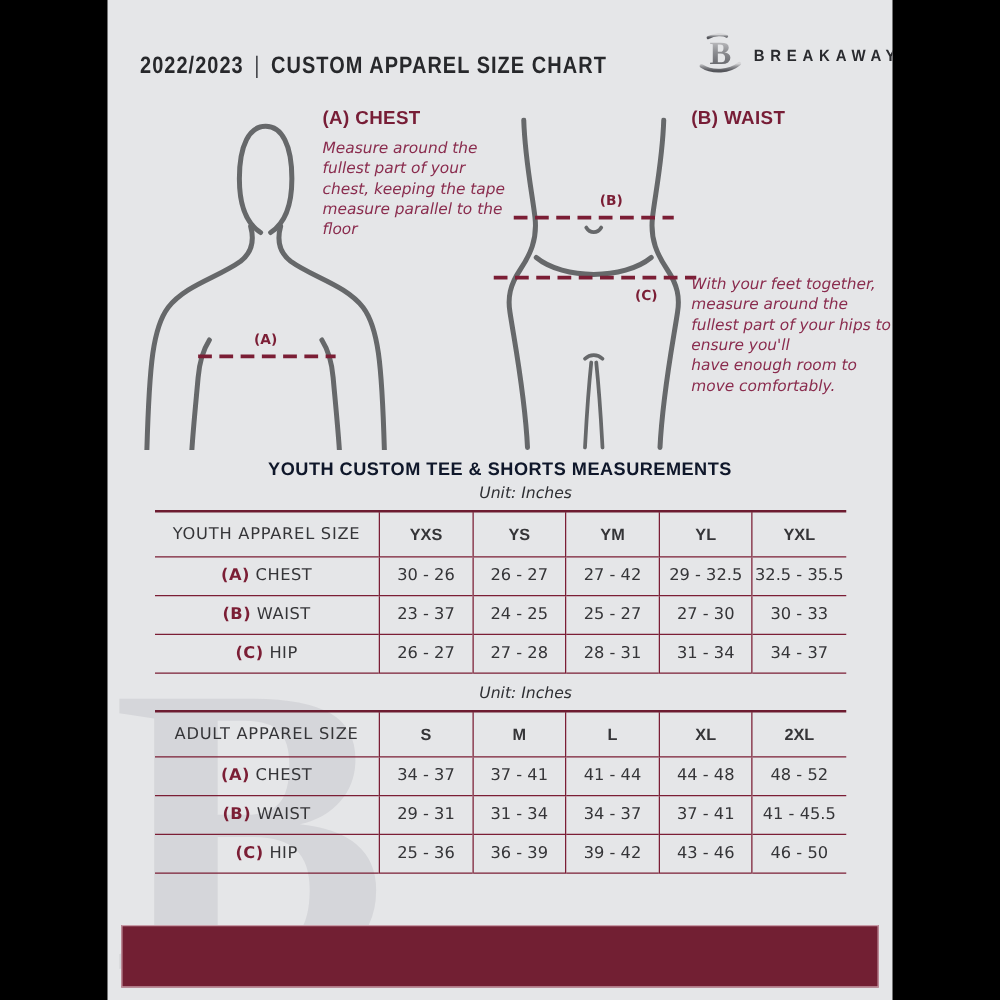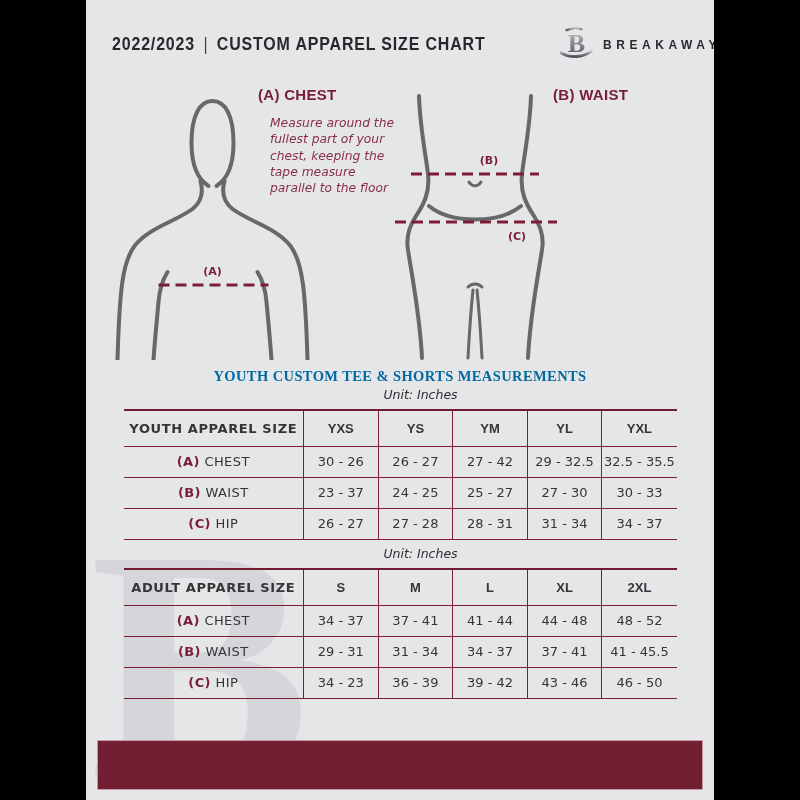--- a/index.html
+++ b/index.html
@@ -8,21 +8,21 @@
     font-family:"DejaVu Sans","Liberation Sans",sans-serif;
     position:relative;
   }
   .page{
     position:absolute;left:86px;top:0;width:628px;height:800px;
     background:#e5e6e8;overflow:hidden;
   }
   
   .doc-header{
     position:absolute;top:24px;left:0;right:0;height:40px;
-    display:flex;align-items:center;justify-content:space-between;
+    display:flex;align-items:flex-end;justify-content:space-between;
     padding:0 26px;box-sizing:border-box;z-index:3;
   }
   .doc-title{
     font-family:"Liberation Sans",sans-serif;
     font-weight:700;font-size:19px;color:#27282b;letter-spacing:1px;
     transform:scaleX(0.84);transform-origin:left center;white-space:nowrap;
   }
   .doc-title .sep{font-weight:400;color:#44454a;padding:0 10px;}
   .brand{display:flex;align-items:center;gap:8px;}
   .brand-name{
@@ -33,44 +33,44 @@
   
   .fig{position:absolute;z-index:1;}
   .measure-block{position:absolute;z-index:2;}
   .measure-heading{
     font-family:"Liberation Sans",sans-serif;
     font-weight:700;font-size:15px;color:#771d36;letter-spacing:.3px;
     margin:0 0 7px 0;
   }
   .measure-body{
     font-style:italic;font-size:12.3px;line-height:1.33;color:#8a2c4e;
-    white-space:pre-line;margin:12px;
+    white-space:pre-line;margin:0;
   }
   
   .table-section{position:absolute;left:0;right:0;text-align:center;z-index:2;}
   .table-title{
-    font-family:Liberation Serif, serif;
-    font-weight:700;font-size:14.5px;color:#0369a1;letter-spacing:.4px;margin:0;
+    font-family:Liberation Sans, sans-serif;
+    font-weight:700;font-size:14.5px;color:#0f172a;letter-spacing:.4px;margin:0;
   }
   .table-unit{font-style:italic;font-size:12.5px;color:#2e2f33;margin:2px 0 0 0;padding-left:41px;}
   table.size-table{
     width:553px;margin:7px auto 0;border-collapse:collapse;table-layout:fixed;
     background:transparent;
   }
   table.size-table col.c0{width:180px;}
   table.size-table th,table.size-table td{
     border-left:1.5px solid #7b1e35;
     padding:0;text-align:center;vertical-align:middle;
     font-size:13px;color:#353538;
   }
   table.size-table th:first-child,table.size-table td:first-child{border-left:none;}
   table.size-table thead tr{border-top:2px solid #6d1c31;border-bottom:1.5px solid #7b1e35;height:36px;}
   table.size-table tbody tr{border-bottom:1.5px solid #7b1e35;height:31px;}
   th.size-col{
-    font-weight:700;font-size:13.5px;letter-spacing:.6px;color:#3a3b3f;
+    font-weight:400;font-size:13.5px;letter-spacing:.6px;color:#3a3b3f;
     text-align:left;padding-left:14px;margin-top:32px;
   }
   th.size-val{font-family:"Liberation Sans",sans-serif;font-weight:700;font-size:14px;color:#27282b;}
   td.row-label{text-align:left;padding-left:14px;font-size:14px;color:#3a3b3f;letter-spacing:.4px;}
   td.row-label .pfx{font-weight:700;color:#7b1e35;}
   
   .footer-bar{
     position:absolute;left:11px;right:11px;top:740px;height:50px;
     background:#721f33;border:1px solid #c79aa6;box-sizing:border-box;z-index:4;
   }
@@ -142,20 +142,22 @@
   </svg>
 
   <div class="measure-block" style="left:172px;top:86px;width:154px;">
     <p class="measure-heading">(A) CHEST</p>
     <p class="measure-body">Measure around the fullest part of your chest, keeping the tape measure parallel to the floor</p>
   </div>
   <div class="measure-block" style="left:467px;top:86px;width:160px;">
     <p class="measure-heading">(B) WAIST</p>
   </div>
   <div class="measure-block" style="left:467px;top:219px;width:162px;">
+    <p class="measure-body">With your feet together, measure around the fullest part of your hips to ensure you'll
+have enough room to move comfortably.</p>
   </div>
 
   <div class="table-section" style="top:368px;">
     <p class="table-title">YOUTH CUSTOM TEE &amp; SHORTS MEASUREMENTS</p>
     <p class="table-unit">Unit: Inches</p>
     <table class="size-table">
       <colgroup>
           <col class="c0">
           <col>
           <col>
@@ -235,21 +237,21 @@
         <tr>
           <td class="row-label"><span class="pfx">(B)</span> <span>WAIST</span></td>
           <td>29 - 31</td>
           <td>31 - 34</td>
           <td>34 - 37</td>
           <td>37 - 41</td>
           <td>41 - 45.5</td>
         </tr>
         <tr>
           <td class="row-label"><span class="pfx">(C)</span> <span>HIP</span></td>
-          <td>34 - 23</td>
+          <td>25 - 36</td>
           <td>36 - 39</td>
           <td>39 - 42</td>
           <td>43 - 46</td>
           <td>46 - 50</td>
         </tr>
       </tbody>
     </table>
   </div>
 
   <div class="footer-bar"></div>

